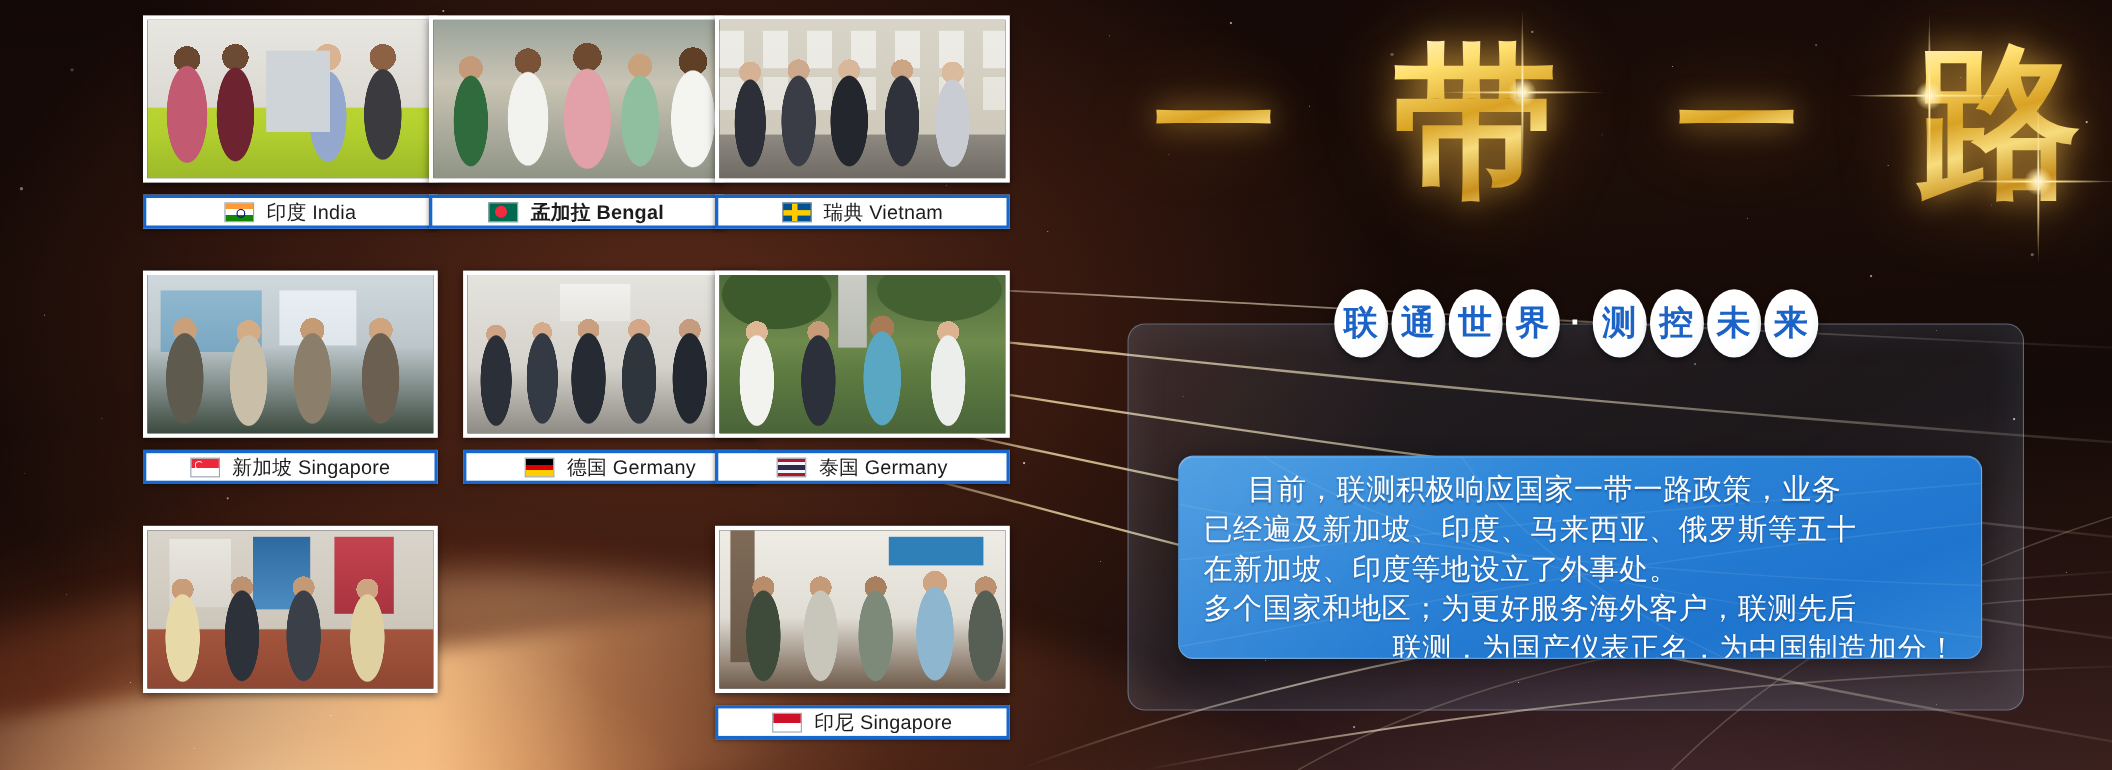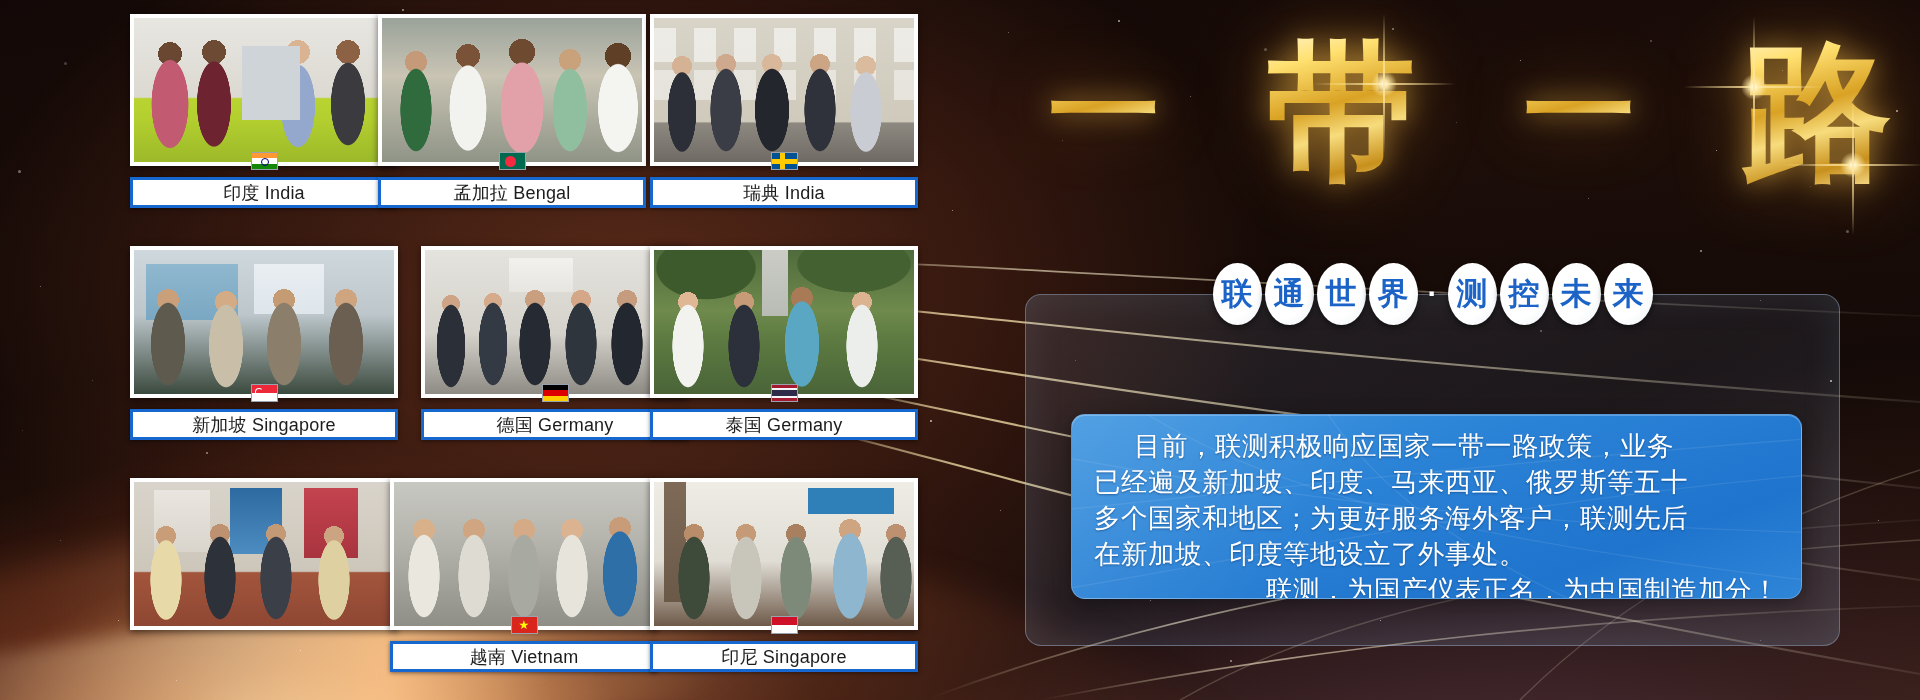--- a/index.html
+++ b/index.html
@@ -54,23 +54,22 @@
     box-shadow:0 2px 7px rgba(0,0,0,0.55);
     overflow:hidden; position:relative;
   }
   .photo .scene { position:absolute; inset:0; }
 
   .caption {
     margin-top:11px;
     height:31px;
     border:3px solid #1668cf;
     background:#ffffff;
-    display:flex; align-items:center; justify-content:flex-end; gap:11px;
+    display:flex; align-items:center; justify-content:center; gap:11px;
     box-shadow:0 1px 4px rgba(0,0,0,0.5);
-    flex-direction:column;
   }
   .caption .flag {
     width:27px; height:18px; flex:0 0 auto;
     border:1px solid #9aa2ad; position:relative; overflow:hidden;
   }
   .caption .ctext {
     font-size:18px; color:#1c1c1c; white-space:nowrap;
     font-family:"Liberation Sans", sans-serif; letter-spacing:.2px;
   }
 
@@ -298,21 +297,21 @@
         <div class="scene" style="background:
             linear-gradient(#cfd4d8,#cfd4d8) 108px 28px/58px 74px no-repeat,
             linear-gradient(#7d8fa3,#7d8fa3) 114px 36px/46px 20px no-repeat;"></div>
       </div>
       <div class="caption">
         <span class="flag f-india"></span>
         <span class="ctext">印度 India</span>
       </div>
     </div>
 
-    <div class="cell" style="left:248px; top:0px; width:268px;">
+    <div class="cell" style="left:260px; top:0px; width:268px;font-weight:bold;">
       <div class="photo" style="width:268px;height:152px;">
         <div class="scene" style="background:linear-gradient(180deg,#9aa39a 0%,#c9c4b4 40%,#8f9486 100%);"></div>
         <div class="scene" style="background:
             radial-gradient(ellipse 22px 58px at 34px 92px,#2f6b3c 0 70%,transparent 72%),
             radial-gradient(ellipse 26px 60px at 86px 90px,#f2f2ef 0 70%,transparent 72%),
             radial-gradient(ellipse 30px 64px at 140px 90px,#e2a0a8 0 70%,transparent 72%),
             radial-gradient(ellipse 24px 58px at 188px 92px,#8fbf9e 0 70%,transparent 72%),
             radial-gradient(ellipse 28px 62px at 236px 90px,#f4f4f1 0 70%,transparent 72%),
             radial-gradient(circle 11px at 34px 44px,#c49a78 0 100%,transparent 0),
             radial-gradient(circle 12px at 86px 38px,#7a5238 0 100%,transparent 0),
@@ -340,21 +339,21 @@
             radial-gradient(ellipse 22px 58px at 166px 92px,#2f323a 0 70%,transparent 72%),
             radial-gradient(ellipse 22px 56px at 212px 94px,#c9ccd2 0 70%,transparent 72%),
             radial-gradient(circle 10px at 28px 48px,#d6b295 0 100%,transparent 0),
             radial-gradient(circle 10px at 72px 46px,#cfa98d 0 100%,transparent 0),
             radial-gradient(circle 10px at 118px 46px,#d8b79b 0 100%,transparent 0),
             radial-gradient(circle 10px at 166px 46px,#ccA585 0 100%,transparent 0),
             radial-gradient(circle 10px at 212px 48px,#dabb9e 0 100%,transparent 0);"></div>
       </div>
       <div class="caption">
         <span class="flag f-sweden"></span>
-        <span class="ctext">瑞典 India</span>
+        <span class="ctext">瑞典 Vietnam</span>
       </div>
     </div>
 
     <div class="cell" style="left:0px; top:232px; width:268px;">
       <div class="photo" style="width:268px;height:152px;">
         <div class="scene" style="background:linear-gradient(180deg,#cfd8dd 0%,#bcc6cb 45%,#3b4a3e 100%);"></div>
         <div class="scene" style="background:
             linear-gradient(#8fb8cf,#7aa7c2) 12px 14px/92px 56px no-repeat,
             linear-gradient(#e8eef2,#dfe6eb) 120px 14px/70px 50px no-repeat;"></div>
         <div class="scene" style="background:
@@ -433,40 +432,20 @@
             radial-gradient(ellipse 22px 58px at 86px 96px,#2d3139 0 70%,transparent 72%),
             radial-gradient(ellipse 22px 58px at 142px 96px,#3b4048 0 70%,transparent 72%),
             radial-gradient(ellipse 22px 56px at 200px 98px,#ded0a0 0 70%,transparent 72%),
             radial-gradient(circle 10px at 32px 54px,#c99d78 0 100%,transparent 0),
             radial-gradient(circle 10px at 86px 52px,#be9270 0 100%,transparent 0),
             radial-gradient(circle 10px at 142px 52px,#c49a76 0 100%,transparent 0),
             radial-gradient(circle 10px at 200px 54px,#cda482 0 100%,transparent 0);"></div>
       </div>
     </div>
 
-    <div class="cell" style="left:260px; top:464px; width:268px;">
-      <div class="photo" style="width:268px;height:152px;">
-        <div class="scene" style="background:linear-gradient(180deg,#c8c8c2 0%,#b5b5ae 40%,#8f8f88 100%);"></div>
-        <div class="scene" style="background:
-            radial-gradient(ellipse 22px 58px at 30px 94px,#e9e7de 0 70%,transparent 72%),
-            radial-gradient(ellipse 22px 58px at 80px 94px,#dedcd2 0 70%,transparent 72%),
-            radial-gradient(ellipse 22px 58px at 130px 94px,#a8aaa2 0 70%,transparent 72%),
-            radial-gradient(ellipse 22px 58px at 178px 94px,#e6e4db 0 70%,transparent 72%),
-            radial-gradient(ellipse 24px 60px at 226px 92px,#2f6fa8 0 70%,transparent 72%),
-            radial-gradient(circle 11px at 30px 48px,#d8b08a 0 100%,transparent 0),
-            radial-gradient(circle 11px at 80px 48px,#cfa681 0 100%,transparent 0),
-            radial-gradient(circle 11px at 130px 48px,#d4ab86 0 100%,transparent 0),
-            radial-gradient(circle 11px at 178px 48px,#dbb390 0 100%,transparent 0),
-            radial-gradient(circle 11px at 226px 46px,#c89c78 0 100%,transparent 0);"></div>
-      </div>
-      <div class="caption">
-        <span class="flag f-vietnam"></span>
-        <span class="ctext">越南 Vietnam</span>
-      </div>
-    </div>
 
     <div class="cell" style="left:520px; top:464px; width:268px;">
       <div class="photo" style="width:268px;height:152px;">
         <div class="scene" style="background:linear-gradient(180deg,#efece5 0%,#e0ddd5 55%,#6e5a49 100%);"></div>
         <div class="scene" style="background:
             linear-gradient(#2f7fb8,#2f7fb8) 154px 6px/86px 26px no-repeat,
             linear-gradient(#7e6a57,#6b5948) 10px 0/22px 120px no-repeat;"></div>
         <div class="scene" style="background:
             radial-gradient(ellipse 22px 58px at 40px 96px,#3e4a3a 0 70%,transparent 72%),
             radial-gradient(ellipse 22px 58px at 92px 96px,#c8c5ba 0 70%,transparent 72%),
@@ -518,18 +497,18 @@
       <g stroke="#ffffff" stroke-opacity="0.17" fill="none" stroke-width="1.3">
         <path d="M-20,40 C180,78 420,110 760,118"></path>
         <path d="M-20,96 C200,74 460,44 760,22"></path>
         <path d="M60,-10 C170,60 330,120 760,168"></path>
         <path d="M-20,176 C200,140 430,86 760,58"></path>
         <path d="M250,-10 C300,70 380,130 520,195"></path>
       </g>
     </svg>
     <p class="indent">目前，联测积极响应国家一带一路政策，业务</p>
     <p>已经遍及新加坡、印度、马来西亚、俄罗斯等五十</p>
+    <p>在新加坡、印度等地设立了外事处。</p>
     <p>多个国家和地区；为更好服务海外客户，联测先后</p>
-    <p>在新加坡、印度等地设立了外事处。</p>
     <p class="center">联测，为国产仪表正名，为中国制造加分！</p>
   </div>
 
 </div>
 
 </body></html>

